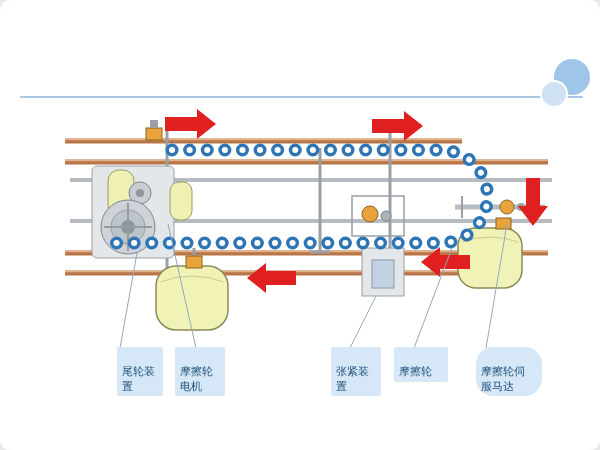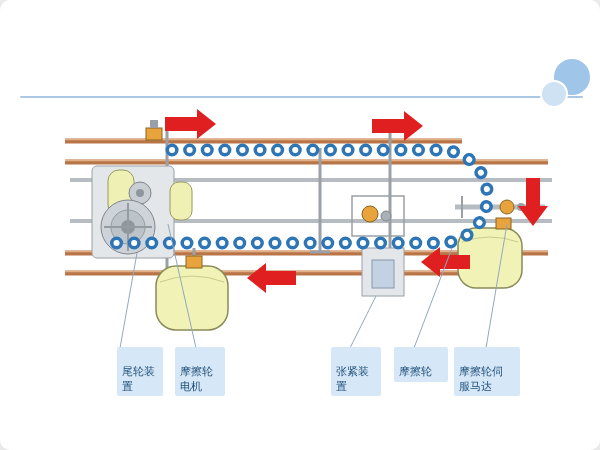--- a/index.html
+++ b/index.html
@@ -33,21 +33,21 @@
     position:absolute;top:347px;
     background:#d6e8f7;color:#1f4e79;
     font-size:11px;line-height:1.3;
     padding:3px 5px;border-radius:2px;
     white-space:pre-line;
   }
   .co-1{left:117px;width:36px;}
   .co-2{left:175px;width:40px;}
   .co-3{left:331px;width:40px;font-family:Liberation Serif, serif;}
   .co-4{left:394px;width:44px;}
-  .co-5{left:454px;width:56px;}
+  .co-5{left:476px;width:56px;border-radius:17px;}
 </style>
 </head>
 <body>
 
 <div class="slide">
 
   <div class="divider"></div>
   <div class="deco-big"></div>
   <div class="deco-small"></div>
 

